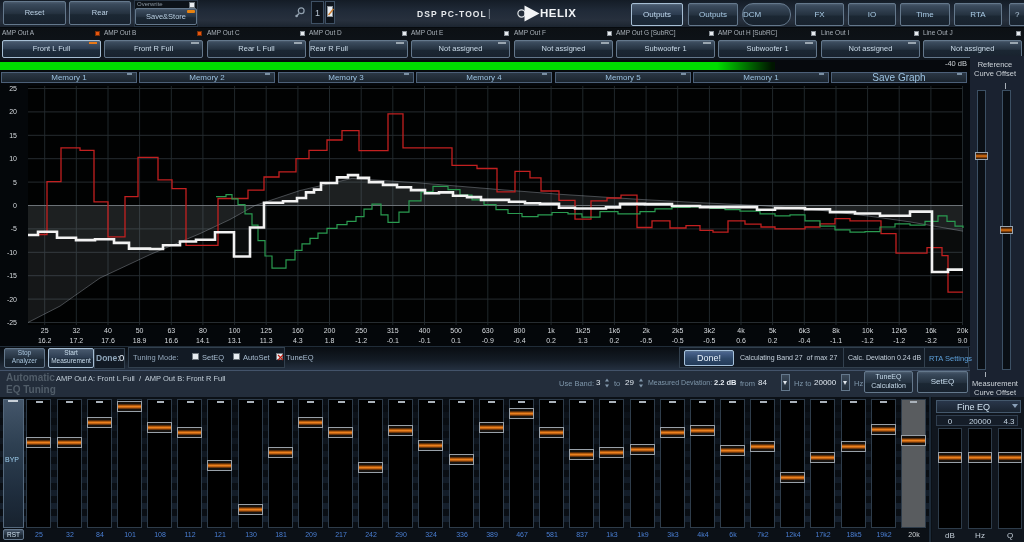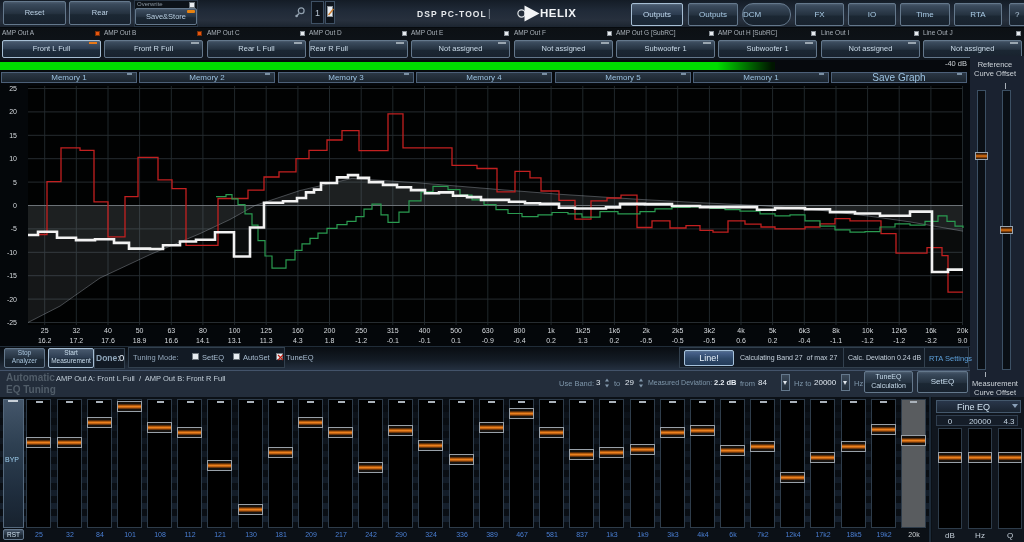--- a/index.html
+++ b/index.html
@@ -238,21 +238,21 @@
 <div class="ab" style="left:276px;top:353px;width:7px;height:7px;background:#e8ecf0;border:1px solid #70787e">
       <svg width="7" height="7" viewBox="0 0 7 7" style="position:absolute;left:0px;top:0px">
         <line x1="1" y1="1" x2="6" y2="6" stroke="#c01c10" stroke-width="1.1"></line>
         <line x1="6" y1="1" x2="1" y2="6" stroke="#c01c10" stroke-width="1.1"></line>
       </svg>
     </div>
 <div class="ab" style="left:286px;top:353px;font-size:7.5px;color:#a8bcd0">TuneEQ</div>
 <div class="ab" style="left:679px;top:347px;width:290px;height:21px;border:1px solid #32404e;background:#121a24"></div>
 <div class="ab" style="left:843px;top:347px;width:1px;height:21px;background:#32404e"></div>
 <div class="ab" style="left:924px;top:347px;width:1px;height:21px;background:#32404e"></div>
-<div class="ab" style="left:684px;top:350px;width:50px;height:16px;background:linear-gradient(#5a7490 0,#47618a 12%,#2e4868 55%,#243c5a);border:1px solid #a6c2dc;border-radius:2px;color:#e8f2fc;font-size:9px;text-align:center;line-height:14px">Line!</div>
+<div class="ab" style="left:684px;top:350px;width:50px;height:16px;background:linear-gradient(#5a7490 0,#47618a 12%,#2e4868 55%,#243c5a);border:1px solid #a6c2dc;border-radius:2px;color:#e8f2fc;font-size:9px;text-align:center;line-height:14px">Done!</div>
 <div class="ab" style="left:740px;top:354px;font-size:7px;color:#c4d0dc">Calculating Band&nbsp;27&nbsp;&nbsp;of max&nbsp;27</div>
 <div class="ab" style="left:848px;top:354px;font-size:7px;color:#c4d0dc">Calc. Deviation&nbsp;0.24&nbsp;dB</div>
 <div class="ab" style="left:929px;top:354px;font-size:7.5px;color:#5c9fd8">RTA Settings</div>
 <div class="ab" style="left:0;top:370px;width:970px;height:27px;background:#232d3b;border-top:1px solid #43536a"></div>
 <div class="ab" style="left:6px;top:372px;font-size:10px;font-weight:bold;color:#515d69;line-height:12px">Automatic<br>EQ Tuning</div>
 <div class="ab" style="left:56px;top:374px;font-size:7.5px;color:#c2ced8">AMP Out A: Front L Full&nbsp; /&nbsp; AMP Out B: Front R Full</div>
 <div class="ab" style="left:559px;top:379px;font-size:7.5px;color:#7e96aa">Use Band:</div>
 <div class="ab" style="left:596px;top:378px;font-size:8px;color:#e0e8f0">3</div>
 <svg class="ab" style="left:604px;top:378px" width="6" height="10" viewBox="0 0 6 10">
       <path d="M1 3.5 L3 0.5 L5 3.5 Z" fill="#8298ac"></path>

